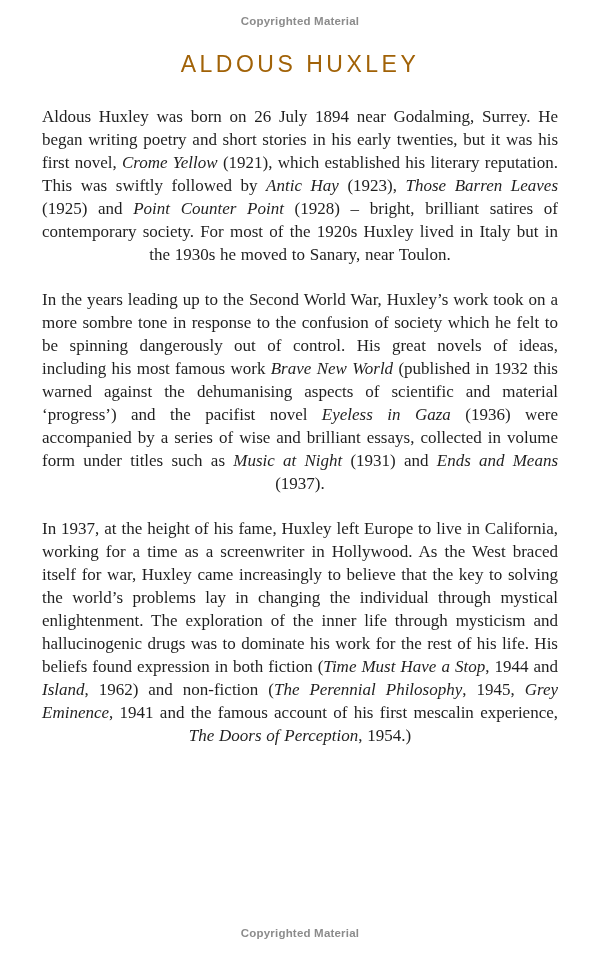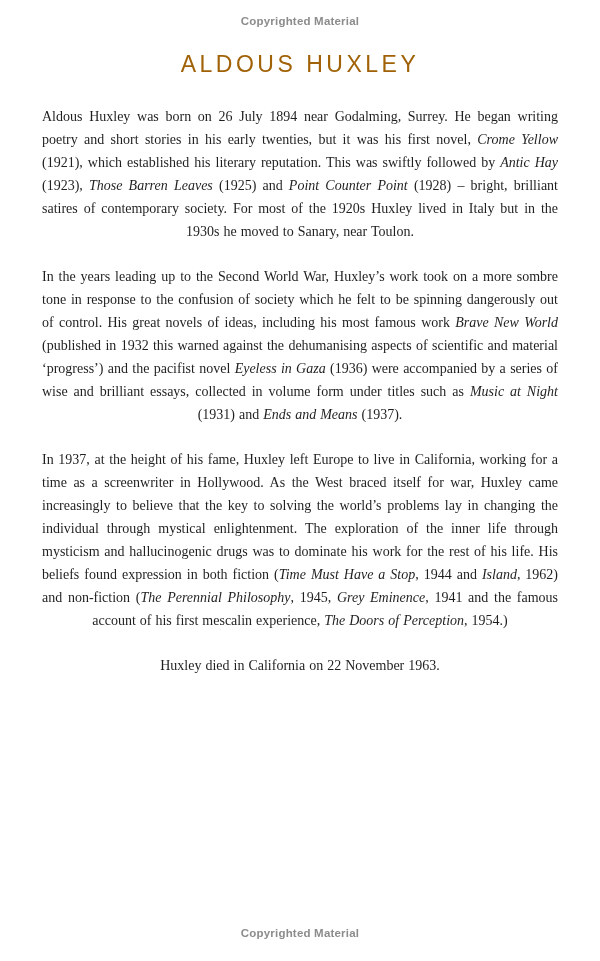--- a/index.html
+++ b/index.html
@@ -38,21 +38,21 @@
     text-align: center;
     font-family: "Liberation Sans", sans-serif;
     font-weight: 400;
     font-size: 23px;
     letter-spacing: 3.5px;
     color: #a16207;
     line-height: 1;
   }
   .content {
     margin: 29px 42px 0 42px;
-    font-size: 14px;
+    font-size: 17px;
     line-height: 23px;
   }
   .content p {
     margin: 0 0 22px 0;
     text-align: justify;
     text-align-last: center;
     word-spacing: 0.5px;
   }
   .content p em {
     font-style: italic;
@@ -67,18 +67,17 @@
 <div class="page">
 
   <div class="copyright copyright-top">Copyrighted Material</div>
 
   <h1 class="page-title">ALDOUS HUXLEY</h1>
 
   <div class="content">
     <p><span>Aldous Huxley was born on 26 July 1894 near Godalming, Surrey. He began writing poetry and short stories in his early twenties, but it was his first novel, </span><em>Crome Yellow</em><span> (1921), which established his literary reputation. This was swiftly followed by </span><em>Antic Hay</em><span> (1923), </span><em>Those Barren Leaves</em><span> (1925) and </span><em>Point Counter Point</em><span> (1928) – bright, brilliant satires of contemporary society. For most of the 1920s Huxley lived in Italy but in the 1930s he moved to Sanary, near Toulon.</span></p>
     <p><span>In the years leading up to the Second World War, Huxley’s work took on a more sombre tone in response to the confusion of society which he felt to be spinning dangerously out of control. His great novels of ideas, including his most famous work </span><em>Brave New World</em><span> (published in 1932 this warned against the dehumanising aspects of scientific and material ‘progress’) and the pacifist novel </span><em>Eyeless in Gaza</em><span> (1936) were accompanied by a series of wise and brilliant essays, collected in volume form under titles such as </span><em>Music at Night</em><span> (1931) and </span><em>Ends and Means</em><span> (1937).</span></p>
     <p><span>In 1937, at the height of his fame, Huxley left Europe to live in California, working for a time as a screenwriter in Hollywood. As the West braced itself for war, Huxley came increasingly to believe that the key to solving the world’s problems lay in changing the individual through mystical enlightenment. The exploration of the inner life through mysticism and hallucinogenic drugs was to dominate his work for the rest of his life. His beliefs found expression in both fiction (</span><em>Time Must Have a Stop</em><span>, 1944 and </span><em>Island</em><span>, 1962) and non-fiction (</span><em>The Perennial Philosophy</em><span>, 1945, </span><em>Grey Eminence</em><span>, 1941 and the famous account of his first mescalin experience, </span><em>The Doors of Perception</em><span>, 1954.)</span></p>
-    <p class="closing">Huxley died in California on 22 November 1963.</p>
   </div>
 
   <div class="copyright copyright-bottom">Copyrighted Material</div>
 
 </div>
 
 </body></html>

